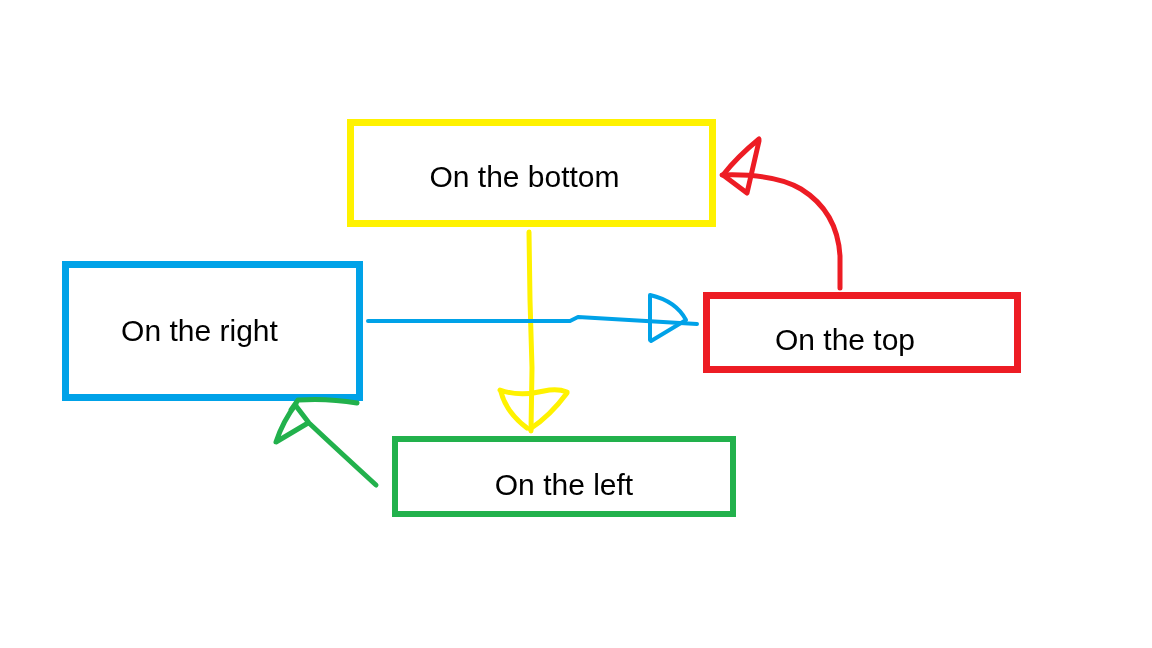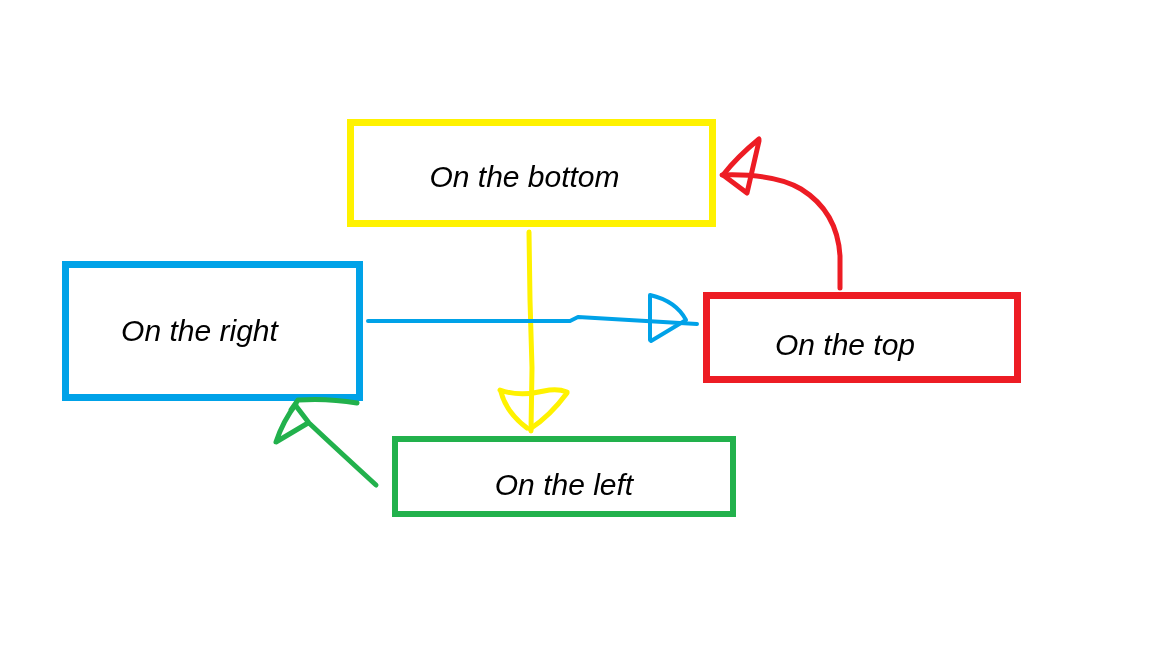--- a/index.html
+++ b/index.html
@@ -4,21 +4,20 @@
 <style>
   html, body { margin: 0; padding: 0; }
   body { font-family: "Liberation Sans", sans-serif; }
 
   .canvas {
     position: relative;
     width: 1152px;
     height: 648px;
     background: #ffffff;
     overflow: hidden;
-    font-style: italic;
   }
 
   .node-box {
     position: absolute;
     box-sizing: border-box;
     border-style: solid;
     background: #ffffff;
     display: flex;
     align-items: center;
     justify-content: center;
@@ -30,21 +29,21 @@
 
   .node-bottom {
     left: 347px; top: 119px; width: 369px; height: 108px;
     border-width: 7px; padding-top: 8px; padding-right: 14px;
   }
   .node-right {
     left: 62px; top: 261px; width: 301px; height: 140px;
     border-width: 7px; padding-right: 26px;
   }
   .node-top {
-    left: 703px; top: 292px; width: 318px; height: 91px;
+    left: 703px; top: 292px; width: 318px; height: 81px;
     border-width: 7px; padding-top: 14px; padding-right: 34px;
   }
   .node-left {
     left: 392px; top: 436px; width: 344px; height: 81px;
     border-width: 6px; padding-top: 16px;
   }
 
   .arrows-layer {
     position: absolute;
     left: 0; top: 0;

